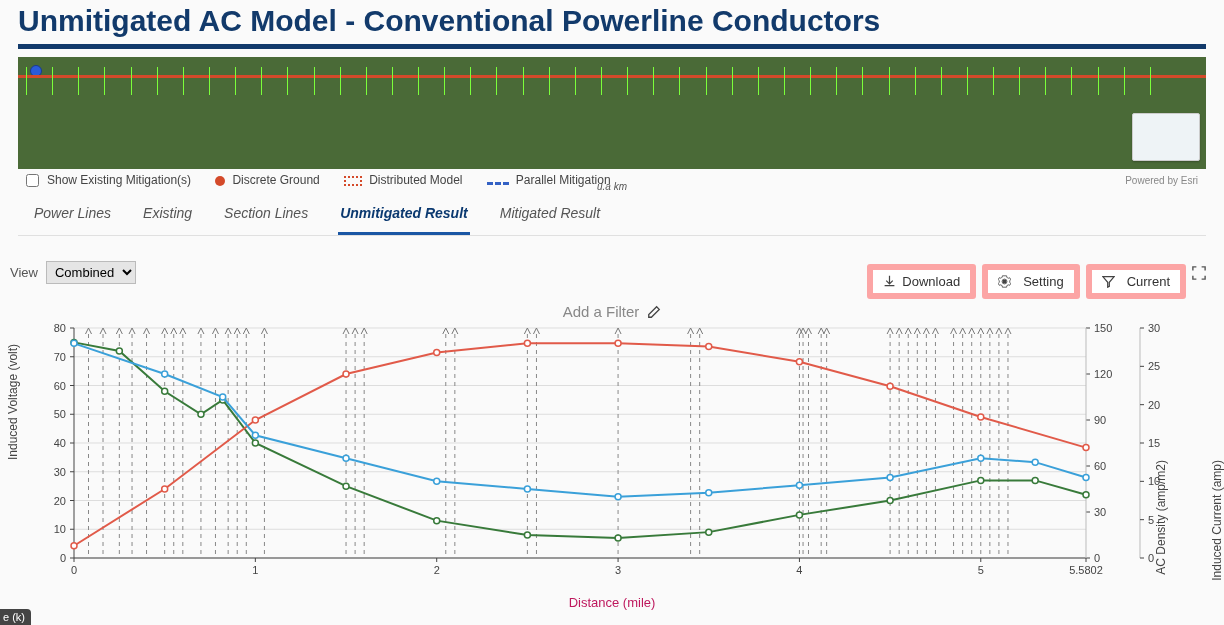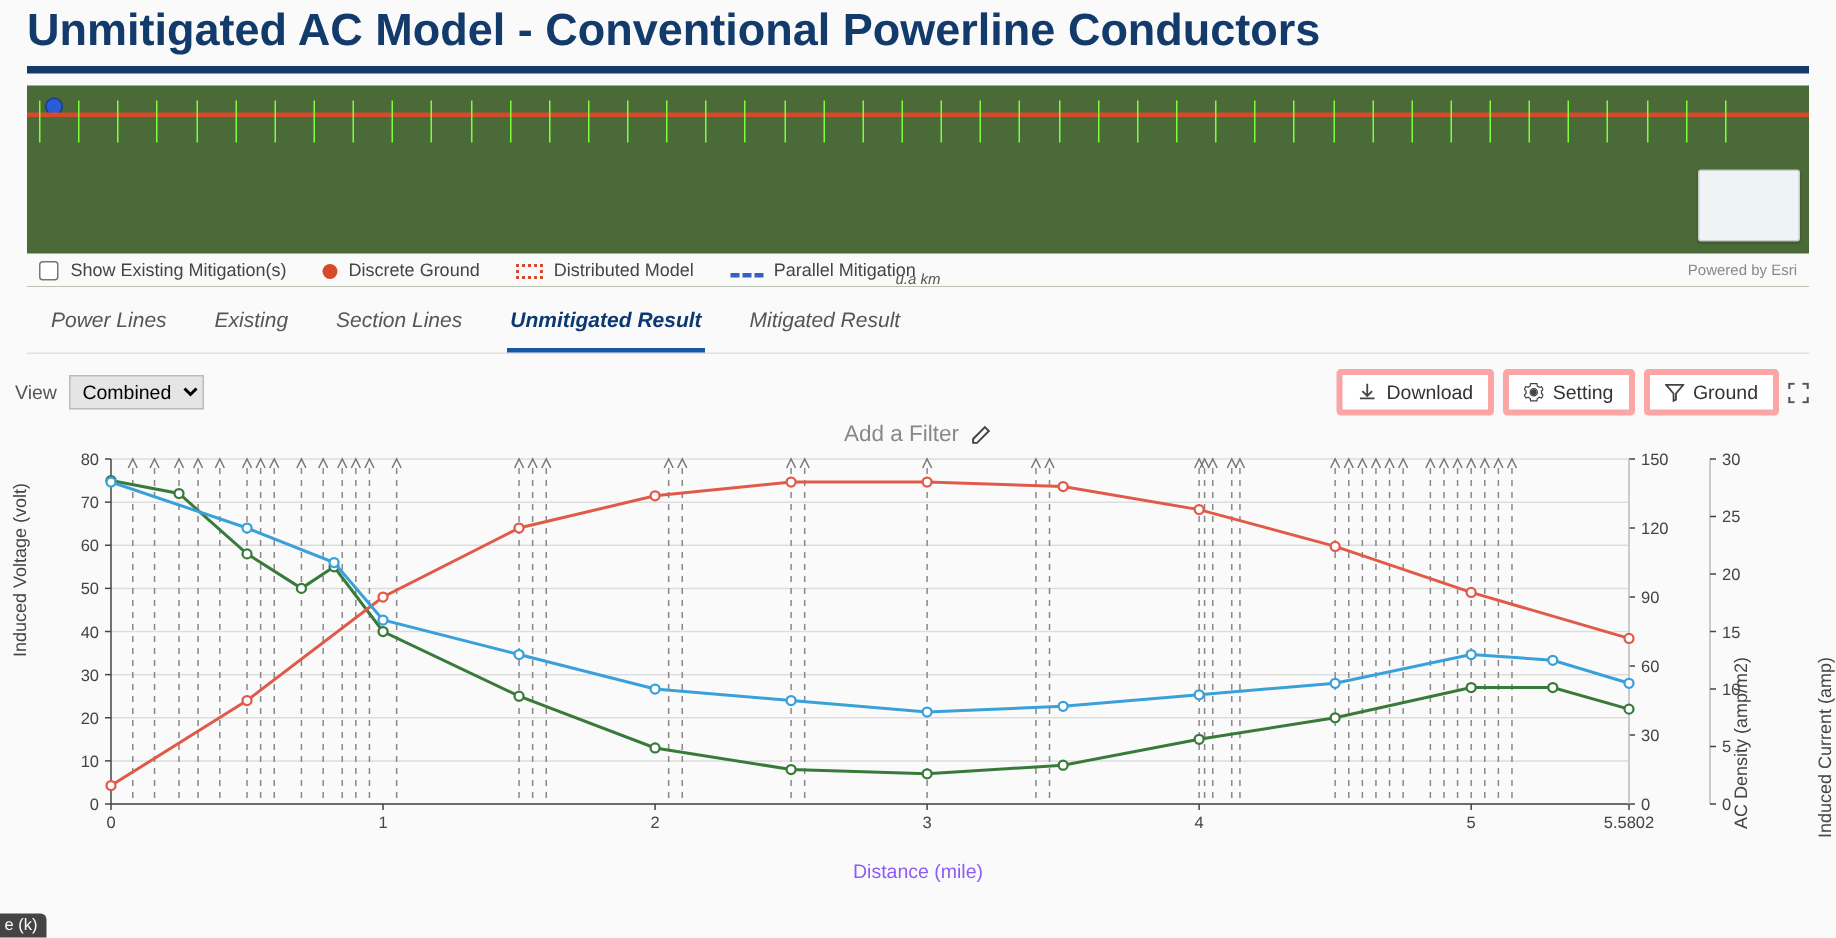--- a/index.html
+++ b/index.html
@@ -134,28 +134,29 @@
     padding: 2px 4px;
     border: 1px solid #bbb;
     background: #e5e5e5;
   }
   .toolbar-row .spacer { flex: 1 1 auto; }
   .btn {
     display: inline-flex;
     align-items: center;
     gap: 6px;
     padding: 4px 10px;
-    border: 4px solid #fca5a5;
+    border: 6px solid #fca5a5;
     background: #fff;
     font-size: 13px;
     color: #333;
     border-radius: 3px;
     cursor: pointer;
-  }
-  .btn + .btn { margin-left: 6px; }
+    margin-top: 18px;
+  }
+  .btn + .btn { margin-left: 6px; gap: 12px; }
   .icon-svg { width: 13px; height: 13px; }
   .expand-icon { margin-left: 6px; width: 14px; height: 14px; color: #555; }
 
   .title-add {
     text-align: center;
     font-size: 15px;
     color: #888;
     margin: 4px 0 0 0;
     display: flex;
     justify-content: center;
@@ -203,21 +204,21 @@
     color: #444;
     white-space: nowrap;
   }
 
   .xlabel-bottom {
     position: absolute;
     left: 0; right: 0;
     bottom: -10px;
     text-align: center;
     font-size: 13px;
-    color: #8b5cf6;
+    color: #be185d;
   }
 
   .footer-chip {
     position: absolute;
     left: 0; bottom: 0;
     background: #444;
     color: #fff;
     font-size: 11px;
     padding: 2px 6px 2px 3px;
     border-top-right-radius: 4px;
@@ -332,21 +333,21 @@
     <svg class="icon-svg" viewBox="0 0 16 16" fill="#444">
       <path d="M8 5a3 3 0 100 6 3 3 0 000-6zm6.4 3a5.4 5.4 0 00-.1-1l1.5-1.2-1.4-2.4-1.8.6a5.4 5.4 0 00-1.7-1L10.6 1H5.4l-.3 1.9a5.4 5.4 0 00-1.7 1l-1.8-.6L.2 5.7 1.7 7a5.4 5.4 0 000 2L.2 10.3l1.4 2.4 1.8-.6c.5.4 1.1.8 1.7 1L5.4 15h5.2l.3-1.9c.6-.2 1.2-.6 1.7-1l1.8.6 1.4-2.4-1.5-1.2c.1-.3.1-.7.1-1z" fill="none" stroke="#444" stroke-width="1"></path>
       <circle cx="8" cy="8" r="2.4" fill="#444"></circle>
     </svg>
     <span>Setting</span>
   </button>
   <button class="btn">
     <svg class="icon-svg" viewBox="0 0 16 16" fill="none" stroke="#444" stroke-width="1.5">
       <path d="M1 2h14L9 9v5l-2 1V9L1 2z"></path>
     </svg>
-    <span>Ground</span>
+    <span>Current</span>
   </button>
   <svg class="expand-icon" viewBox="0 0 16 16" fill="none" stroke="#555" stroke-width="1.6">
     <path d="M1 5V1h4M15 5V1h-4M1 11v4h4M15 11v4h-4"></path>
   </svg>
 </div>
 
 <div class="title-add">
   <span>Add a Filter</span>
   <svg width="14" height="14" viewBox="0 0 16 16" fill="none" stroke="#444" stroke-width="1.5">
     <path d="M11 2l3 3L5 14H2v-3L11 2z"></path>

